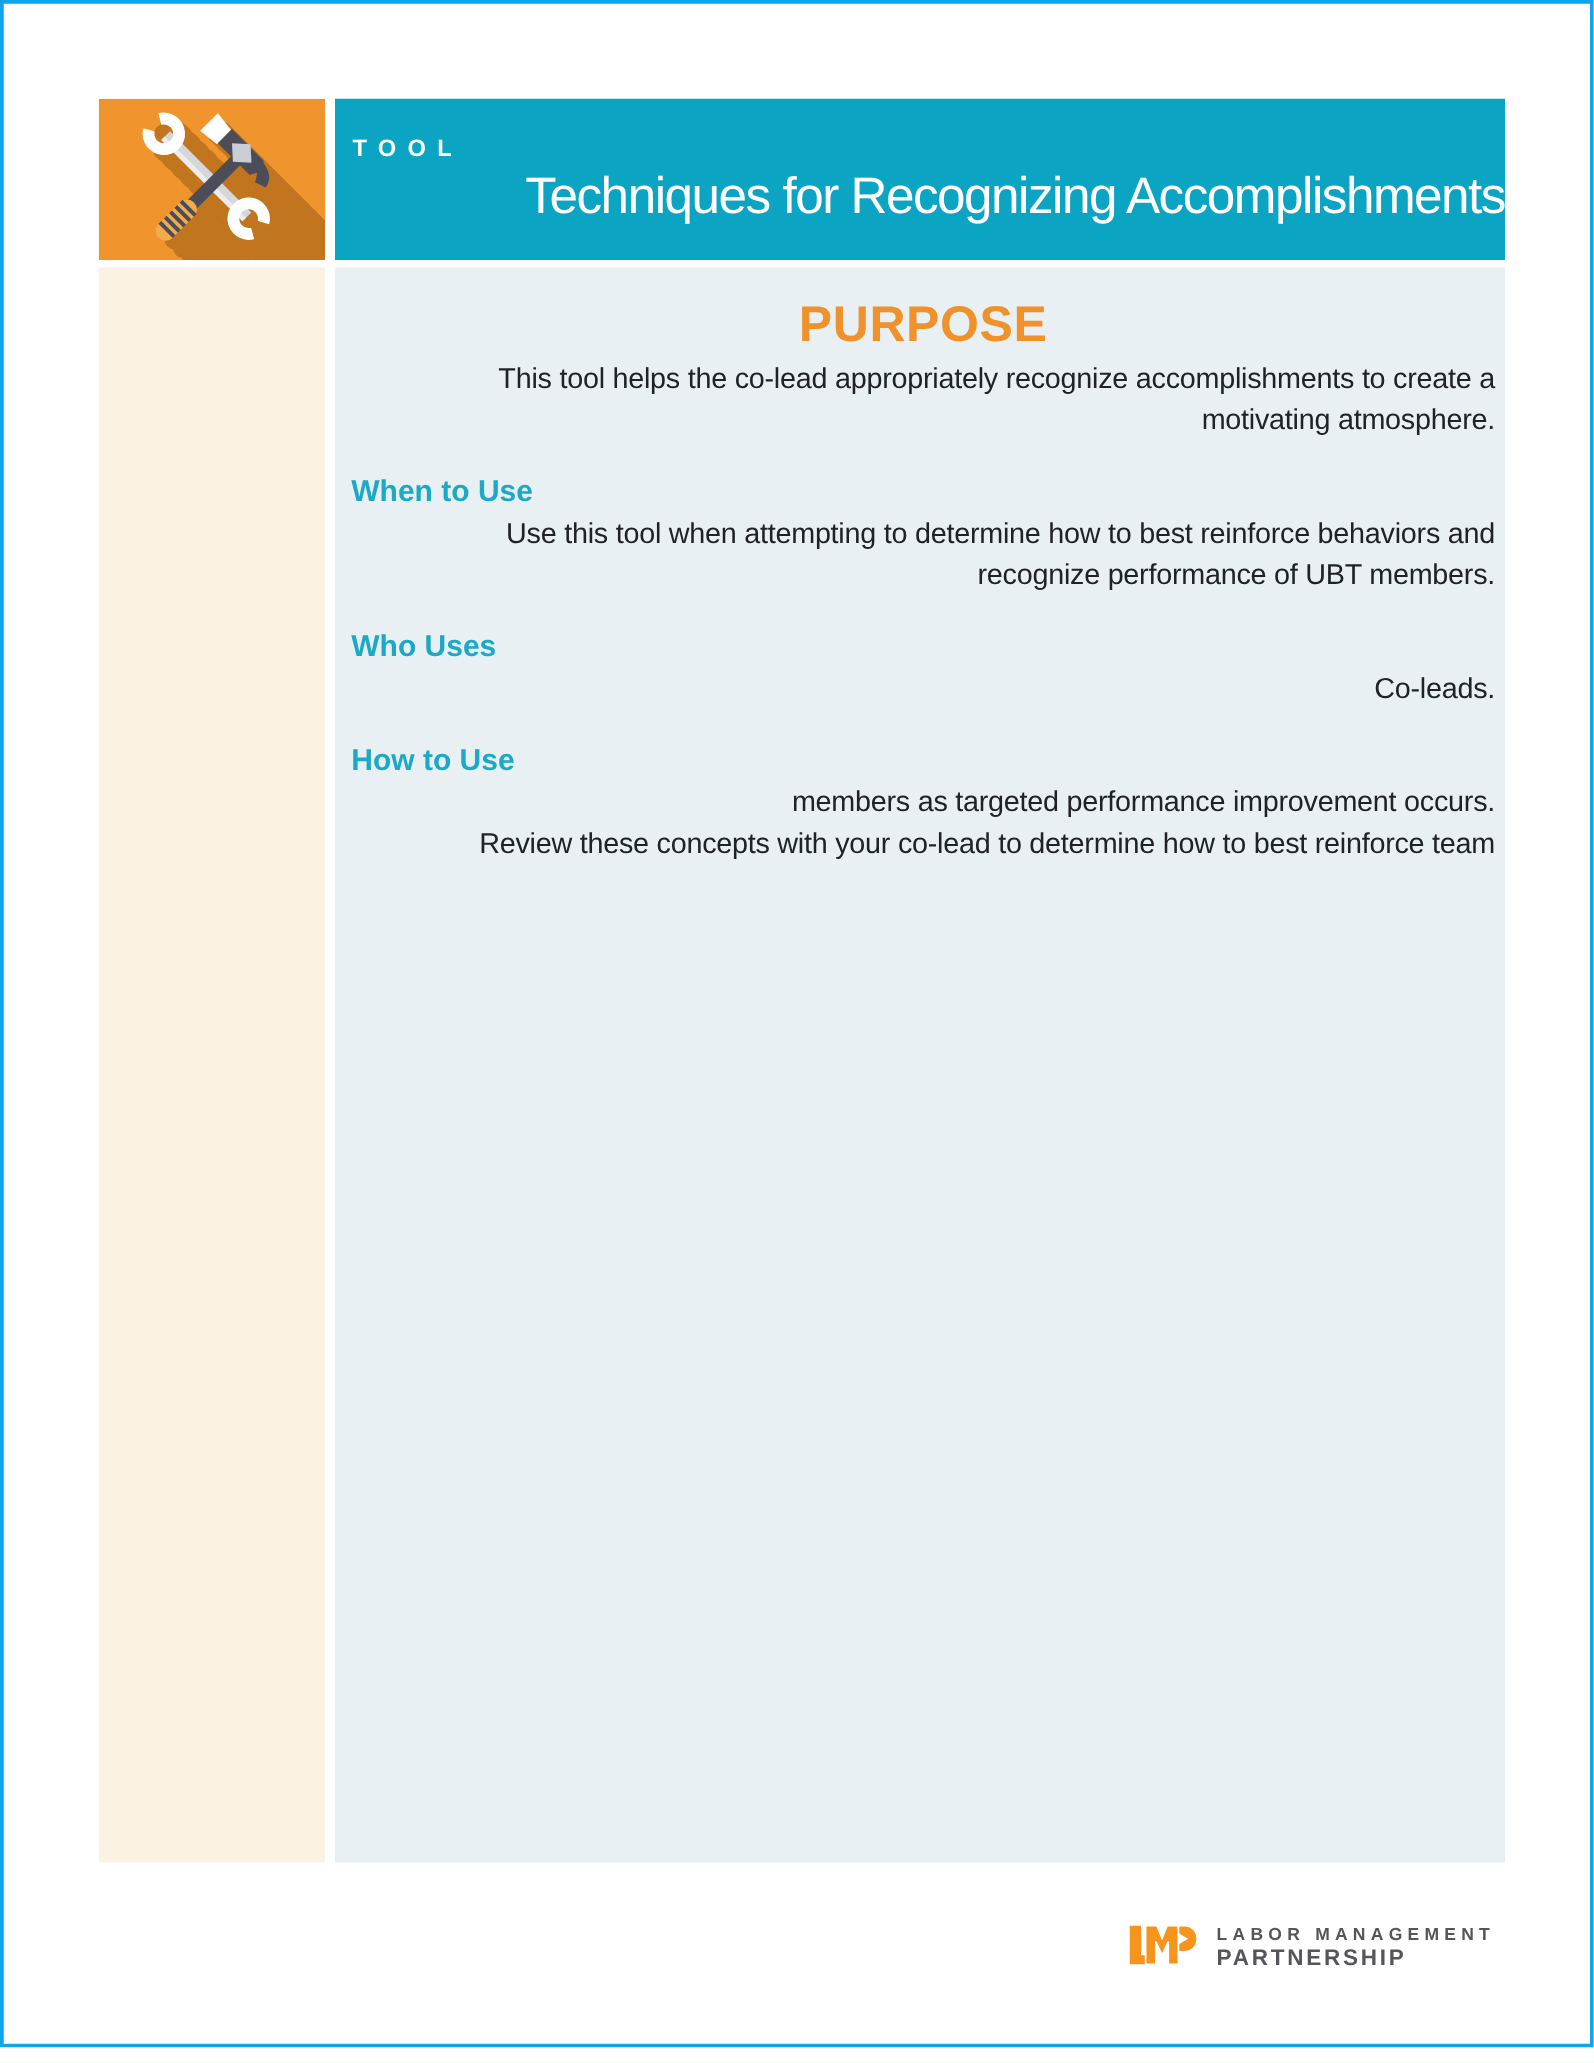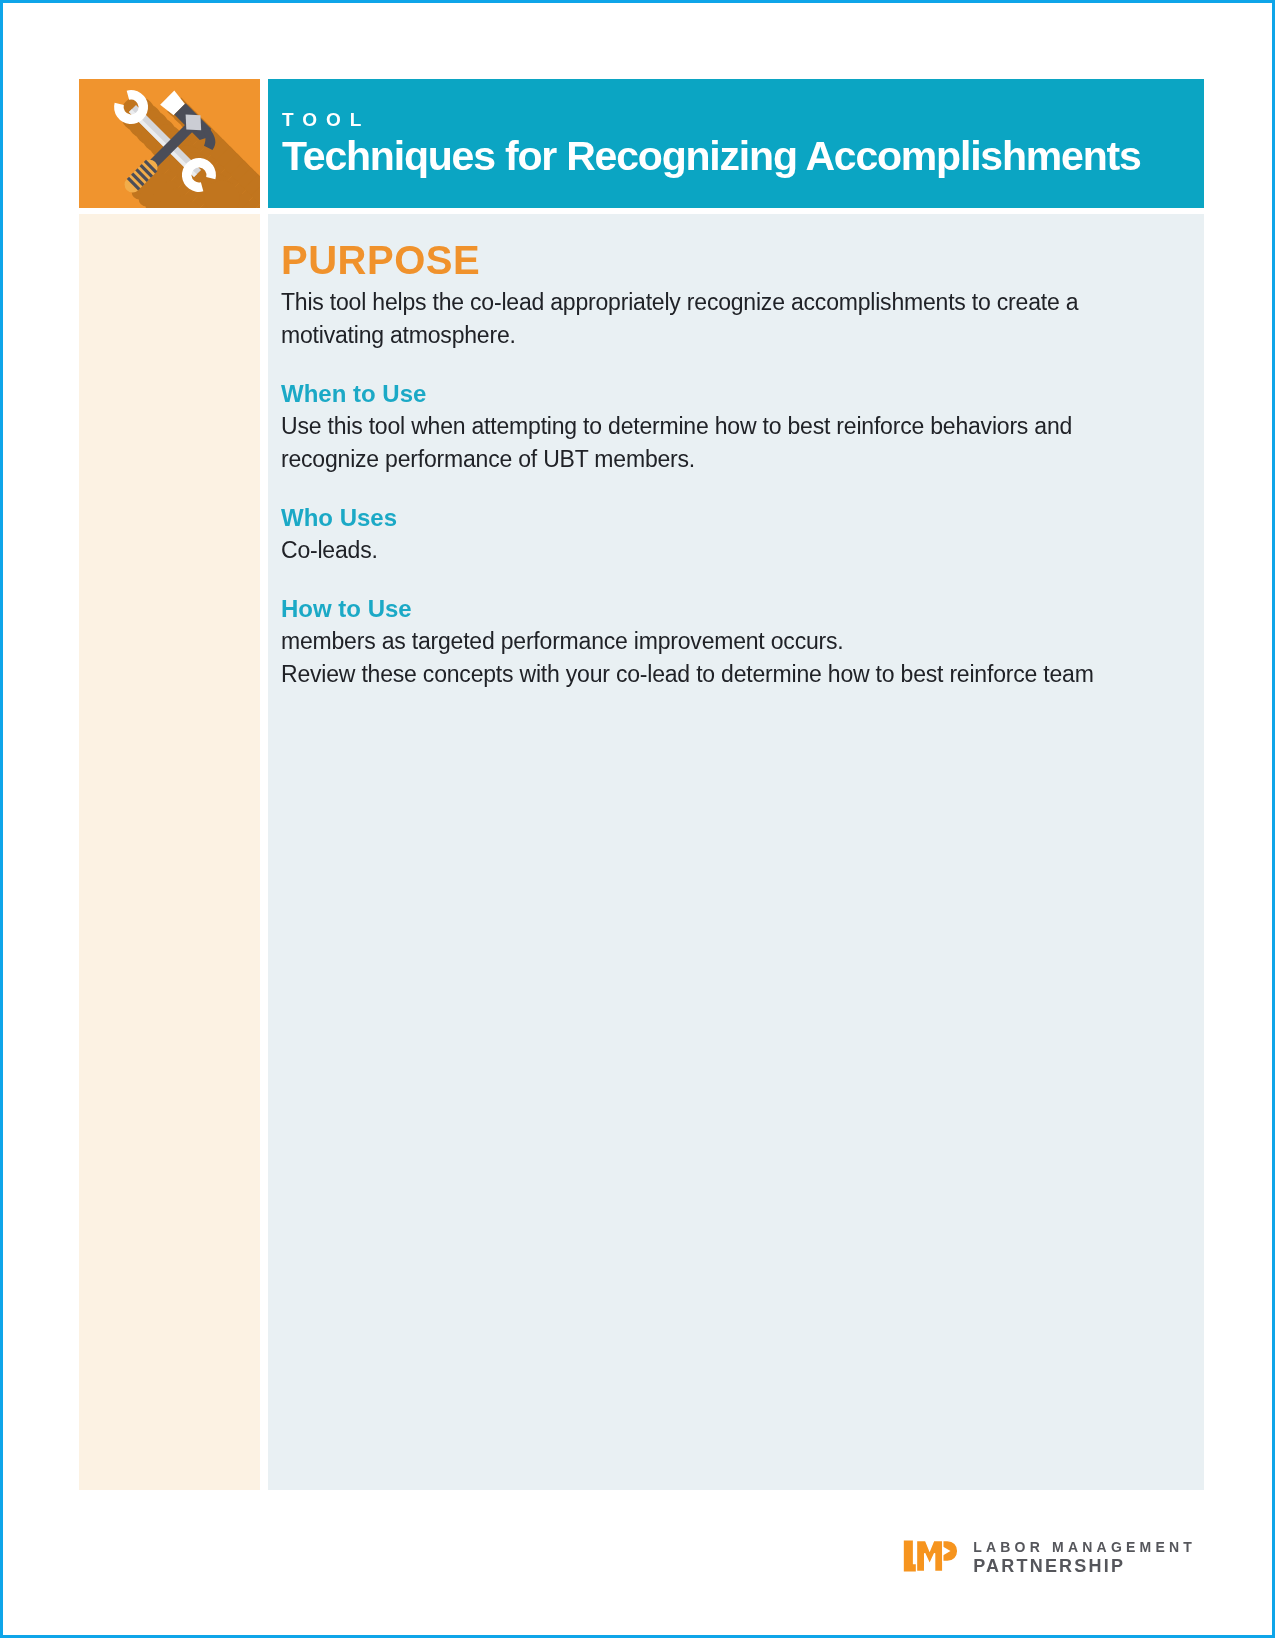--- a/index.html
+++ b/index.html
@@ -19,41 +19,41 @@
   .banner{
     position:absolute;left:265px;top:76px;width:936px;height:129px;
     background:#0ba5c3;
     display:flex;flex-direction:column;justify-content:center;
     padding-left:14px;box-sizing:border-box;row-gap:7px;
   }
   .kicker{
     color:#ffffff;font-size:19px;font-weight:700;letter-spacing:9px;line-height:1;
   }
   .title{
-    color:#ffffff;font-size:41px;font-weight:700;letter-spacing:-1.2px;line-height:1;white-space:nowrap;
+    color:#ffffff;font-size:41px;font-weight:400;letter-spacing:-1.2px;line-height:1;white-space:nowrap;text-align:right;
   }
   
   .sidebar{
     position:absolute;left:76px;top:211px;width:181px;height:1276px;
     background:#fcf2e3;
   }
   .panel{
     position:absolute;left:265px;top:211px;width:936px;height:1276px;
     background:#e9f0f3;
     padding:26px 8px 0 13px;box-sizing:border-box;
   }
   .h-purpose{
-    color:#f0922c;font-size:40px;font-weight:700;letter-spacing:0.5px;line-height:1;margin:0 0 6px 0;
+    color:#f0922c;font-size:40px;font-weight:700;letter-spacing:0.5px;line-height:1;margin:0 0 6px 0;text-align:center;
   }
   .h-sub{
     color:#1ba9c6;font-size:24px;font-weight:700;line-height:1;margin:0 0 4px 0;
   }
   .para{margin:0 0 30px 0;}
   .para .line{
-    color:#202227;font-size:23px;line-height:33px;letter-spacing:-0.2px;white-space:nowrap;
+    color:#202227;font-size:23px;line-height:33px;letter-spacing:-0.2px;white-space:nowrap;text-align:right;
   }
   
   .footer-logo{
     position:absolute;top:1534px;right:76px;
     display:flex;align-items:flex-end;gap:13px;
   }
   .logo-text{display:flex;flex-direction:column;}
   .logo-line1{
     color:#55565b;font-size:14px;font-weight:700;letter-spacing:4.2px;line-height:1;margin-bottom:3px;white-space:nowrap;
   }

